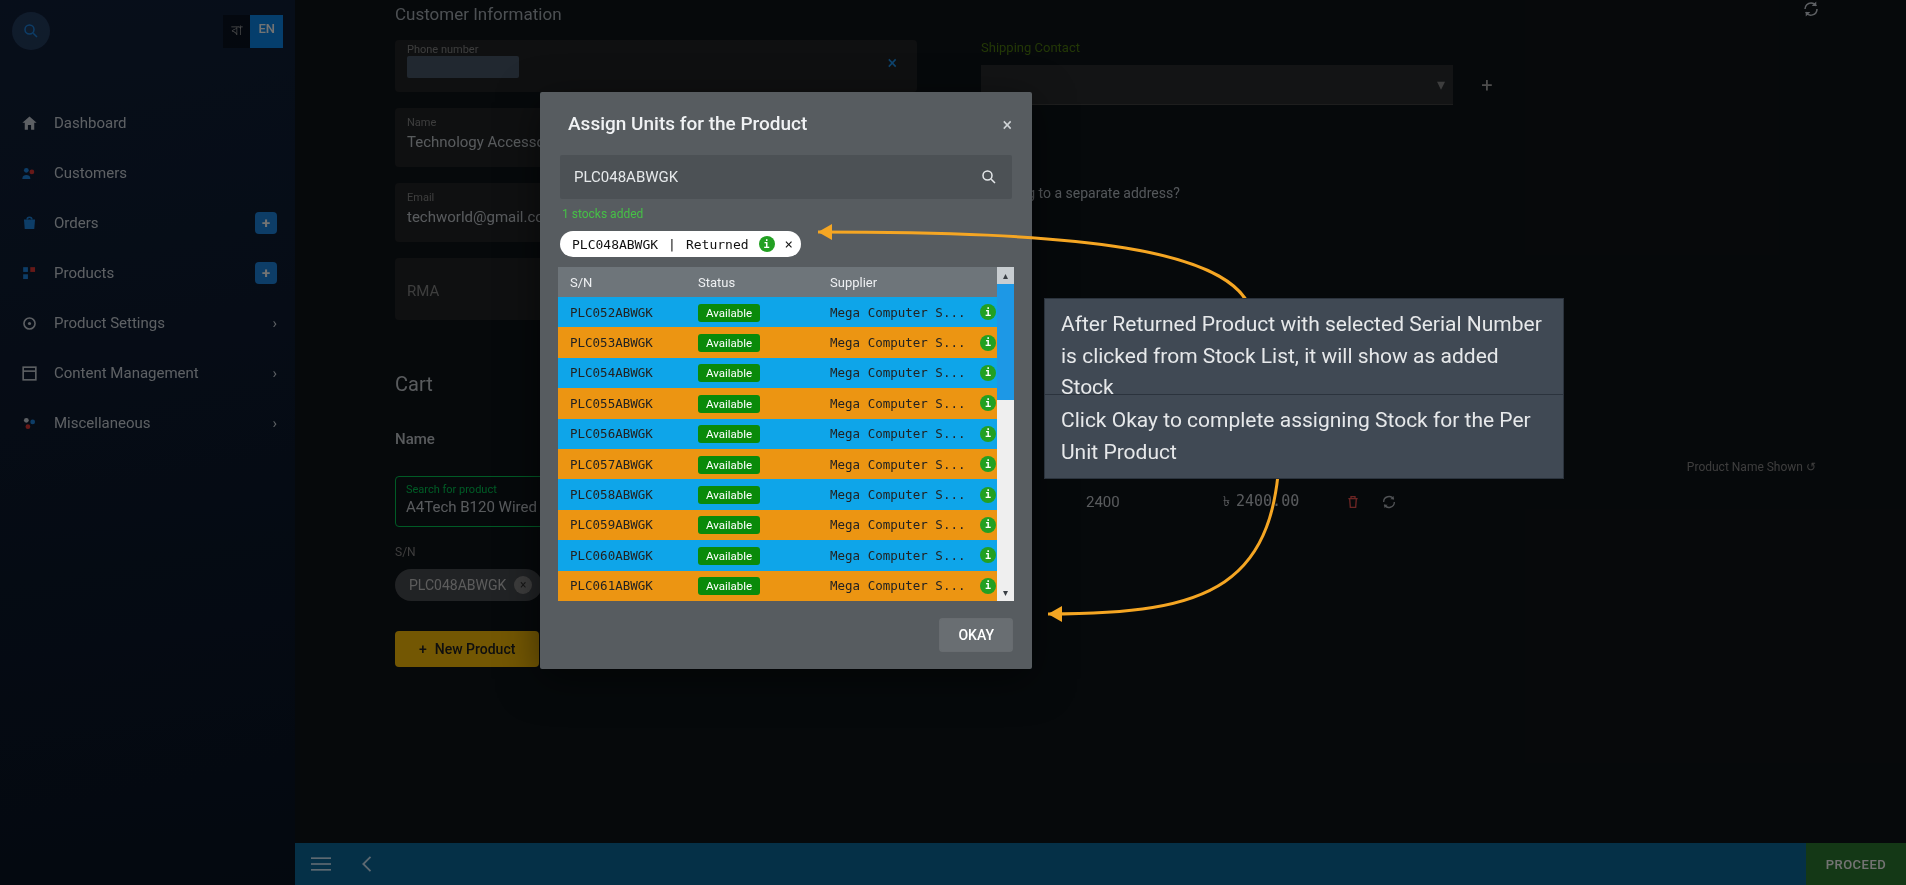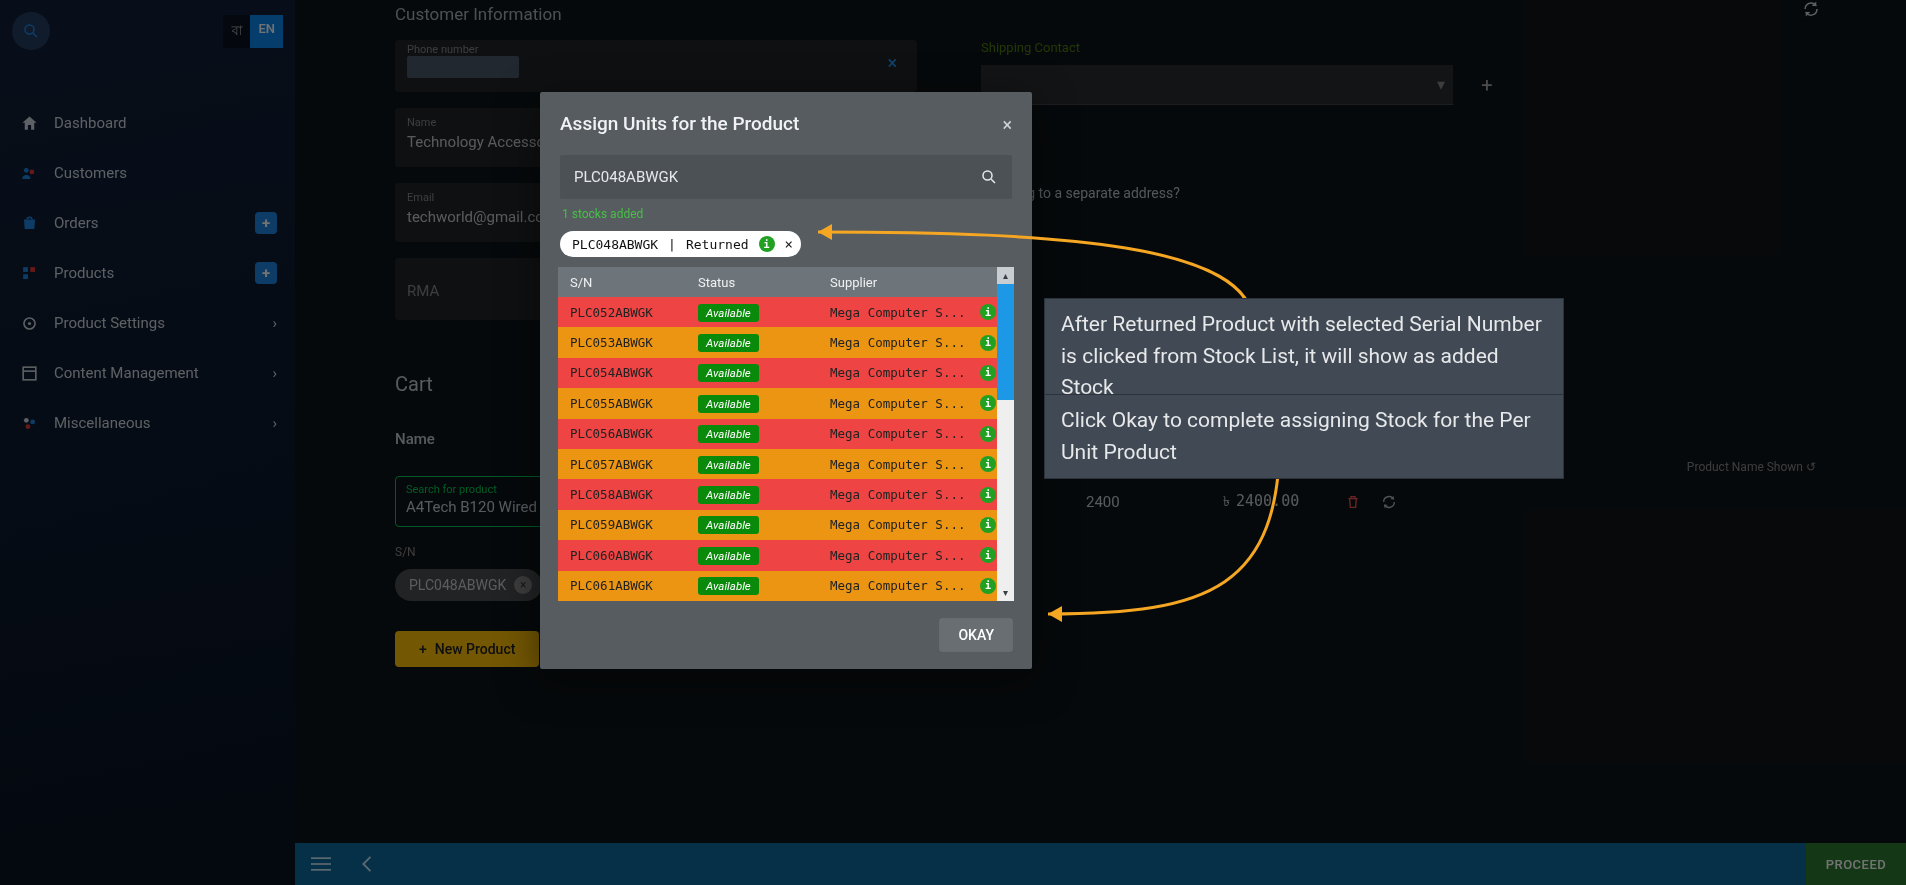--- a/index.html
+++ b/index.html
@@ -86,42 +86,42 @@
 .hamb, .backarr { color:#cfe8fa; cursor:pointer; }
 
 
 .dim { position:absolute; inset:0; background: rgba(0,0,0,0.55); z-index: 20; pointer-events: none; }
 
 
 .dialog {
   position:absolute; left: 540px; top: 92px; width: 492px; background: #575c60; border-radius: 2px;
   z-index: 30; box-shadow: 0 10px 40px rgba(0,0,0,0.5);
 }
-.dlg-head { display:flex; align-items:flex-end; justify-content:space-between; padding: 20px 20px 10px 20px; }
+.dlg-head { display:flex; align-items:flex-end; justify-content:space-between; padding: 20px 20px 10px 28px; }
 .dlg-title { color: #f0f2f4; font-size: 19px; font-weight: 500; }
 .dlg-close { color: #cfd3d6; font-size:18px; cursor:pointer; }
 .dlg-search { margin: 10px 20px 0 20px; background: #4c5155; height: 44px; display:flex; align-items:center; justify-content:space-between; padding: 0 14px; border-radius:2px; }
 .dlg-search-val { color:#e6e9eb; font-size:15px; }
 .dlg-search-icon { color:#e6e9eb; }
 .stocks-added { color:#46c046; font-size:12px; padding: 8px 0 6px 22px; }
 .stock-chip { display:inline-flex; align-items:center; gap:10px; background:#fff; border-radius: 14px; height:26px; padding: 0 8px 0 12px; margin: 4px 0 10px 20px; font-family: monospace; font-size: 13px; color:#111; }
 .stock-chip .ret-i { width:16px; height:16px; border-radius:50%; background:#22a022; color:#fff; display:flex; align-items:center; justify-content:center; font-size:10px; font-weight:bold; }
 .stock-chip .chip-x2 { color:#111; cursor:pointer; font-size:14px; }
 
 .stock-table { margin: 0 18px; position: relative; }
 .stock-head { display:flex; background:#6e757a; color:#eef0f2; font-size:13px; height: 30px; align-items:center; padding-right: 18px; }
 .sh-sn { flex: 0 0 140px; padding-left: 12px; }
 .sh-status { flex: 0 0 132px; }
 .sh-supplier { flex: 1; }
 .stock-body { height: 304px; overflow:hidden; }
-.stock-row { display:flex; align-items:center; height:30.4px; background:#ef4444; color:#222; font-family: monospace; font-size:12.5px; cursor:pointer; padding-right: 18px; }
+.stock-row { display:flex; align-items:center; height:30.4px; background:#0ea5e9; color:#222; font-family: monospace; font-size:12.5px; cursor:pointer; padding-right: 18px; }
 .stock-row:nth-child(even){ background:#ec9512; }
 .sr-sn { flex: 0 0 140px; padding-left: 12px; }
 .sr-status { flex: 0 0 132px; }
-.badge-av { background:#0a8a0a; color:#fff; font-size:11.5px; padding: 2px 8px; border-radius:3px; font-family: Roboto, sans-serif; font-style: italic; }
+.badge-av { background:#0a8a0a; color:#fff; font-size:11.5px; padding: 2px 8px; border-radius:3px; font-family: Roboto, sans-serif; }
 .sr-supplier { flex: 1; }
 .sr-info { width:16px; height:16px; border-radius:50%; background:#22a022; color:#fff; display:flex; align-items:center; justify-content:center; font-size:10px; font-weight:bold; }
 .scroll-track { position:absolute; right:0; top:0; width:17px; height:334px; background:#efefef; }
 .scroll-arrow-up{ position:absolute; top:0; right:0; width:17px; height:17px; background:#c8cdd1; color:#3a3f45; display:flex; align-items:center; justify-content:center; font-size:10px; }
 .scroll-arrow-down{ position:absolute; bottom:0; right:0; width:17px; height:17px; background:#efefef; color:#3a3f45; display:flex; align-items:center; justify-content:center; font-size:10px; }
 .scroll-thumb { position:absolute; right:0; top:17px; width:17px; height:116px; background:#1d98e6; }
 .dlg-footer { display:flex; justify-content:flex-end; padding: 18px 20px 18px 0; }
 .btn-okay { background:#696e72; color:#fff; padding: 8px 18px; border-radius:2px; font-size:14px; font-weight:500; cursor:pointer; outline:1px solid rgba(255,255,255,0.1); }
 
 

